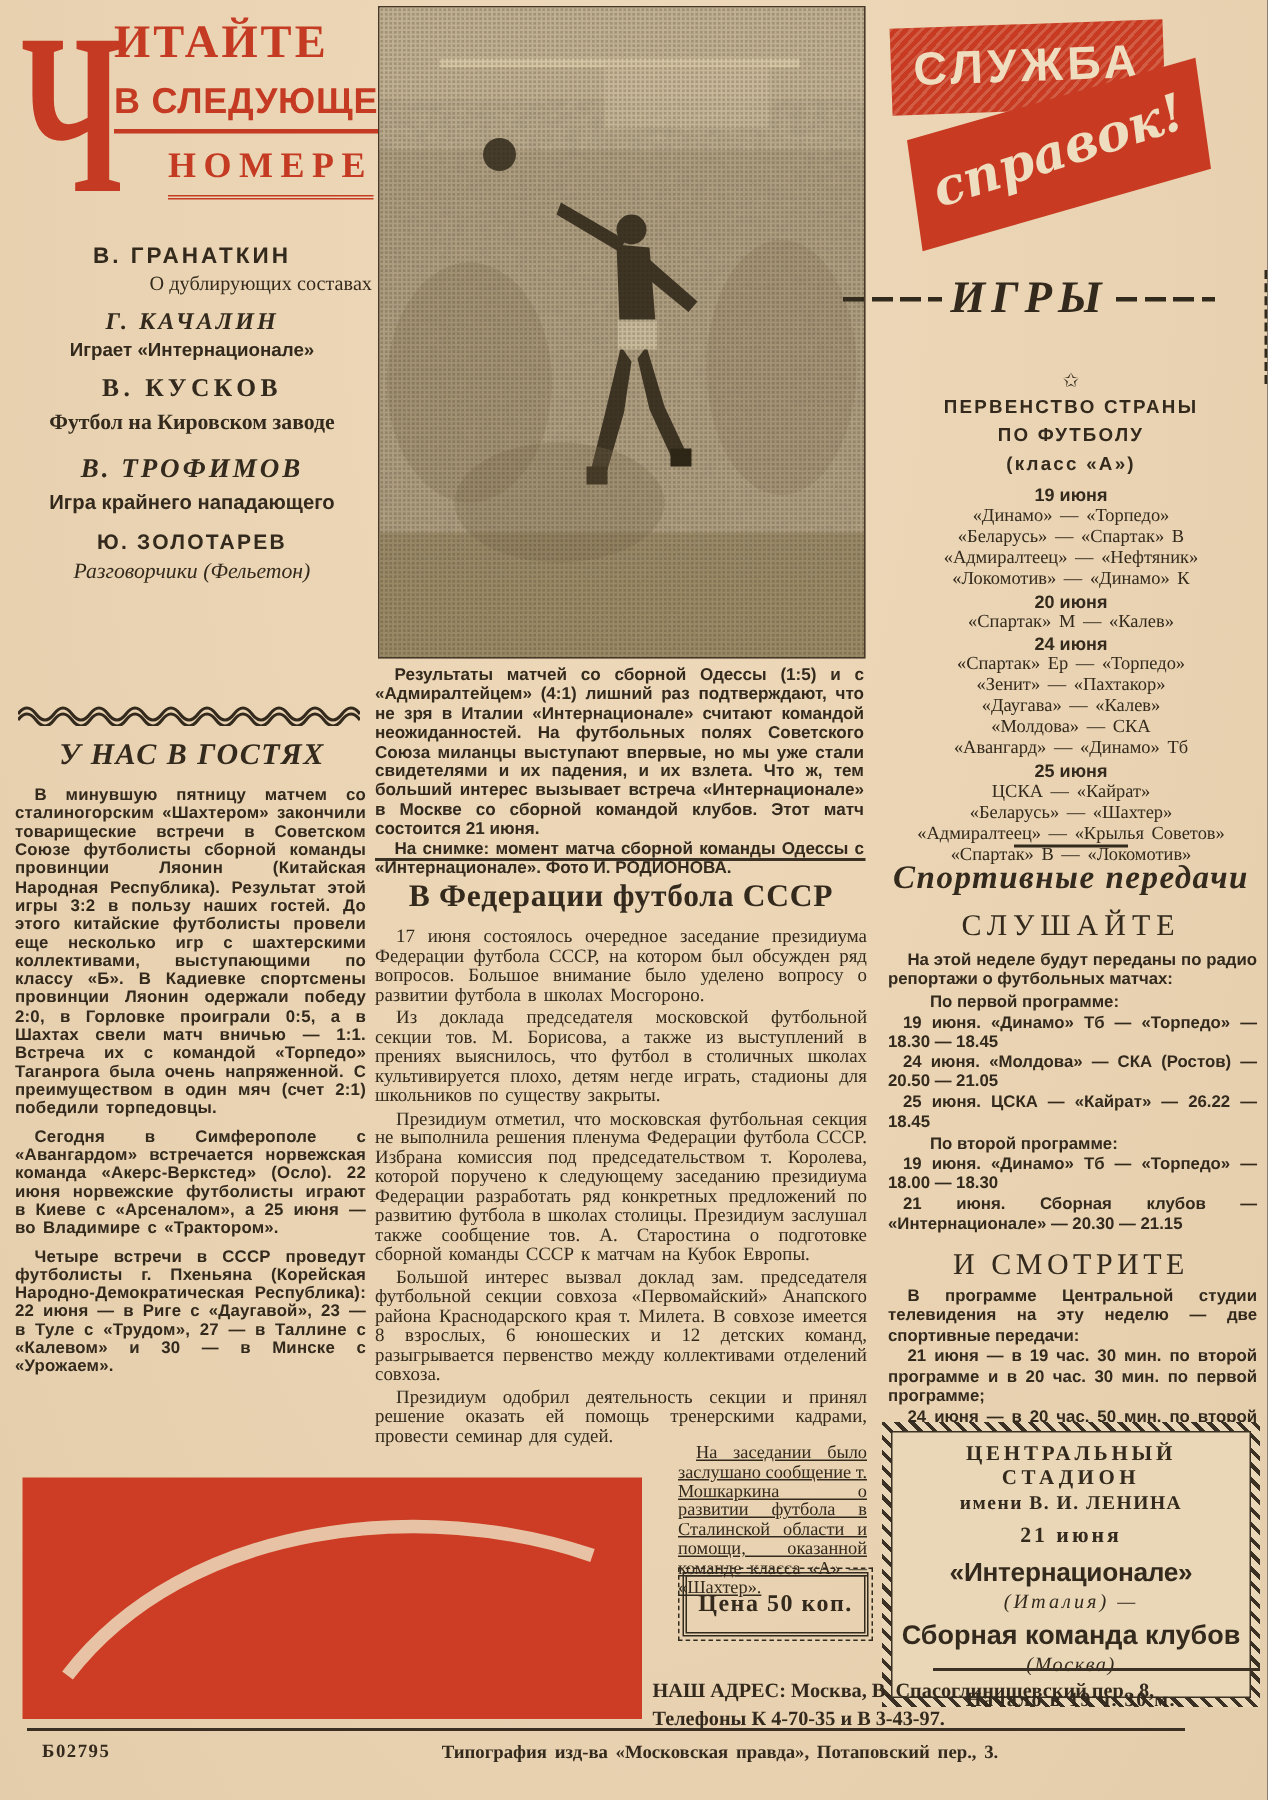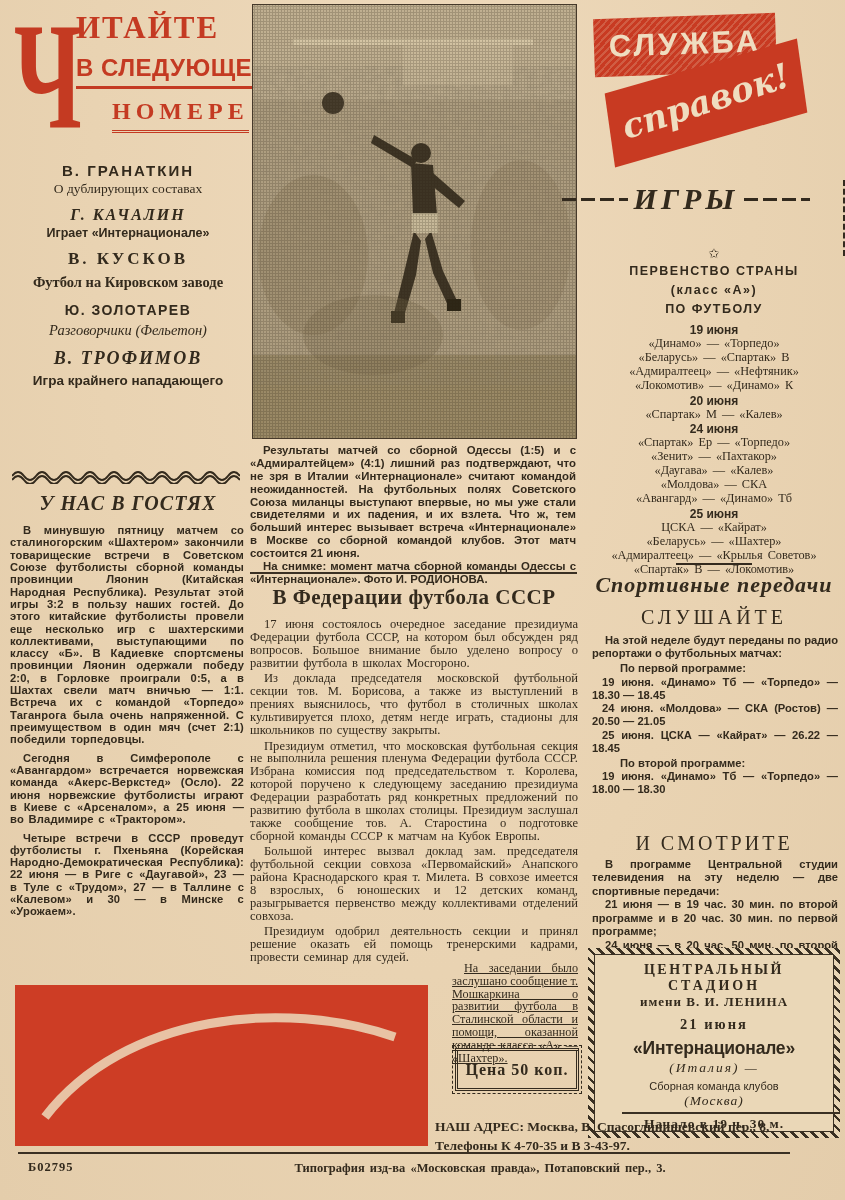--- a/index.html
+++ b/index.html
@@ -21,21 +21,21 @@
   .rn1{top:2px;font-size:31px;letter-spacing:2px;}
   .rn2{top:46px;font-size:24px;letter-spacing:0.5px;font-family:"Liberation Sans",sans-serif;
        border-bottom:3px solid #c43a22;padding-bottom:4px;}
   .rn3{top:90px;font-size:24px;letter-spacing:5px;border-bottom:3px double #c43a22;padding-bottom:5px;margin-left:36px;}
 
   
   .authors{left:8px;top:162px;width:240px;text-align:center;}
   .auth{margin-bottom:9px;}
   .a-name{font-weight:bold;}
   .n0{font-family:"Liberation Sans",sans-serif;font-size:15px;letter-spacing:2px;}
-  .t0{font-size:13.5px;margin-top:2px;}
+  .t0{font-size:13.5px;margin-top:2px;text-align:right;}
   .n1{font-style:italic;font-size:16px;letter-spacing:2px;margin-top:6px;}
   .t1{font-family:"Liberation Sans",sans-serif;font-weight:bold;font-size:12.5px;margin-top:2px;}
   .n2{font-size:17px;letter-spacing:3px;margin-top:8px;}
   .t2{font-weight:bold;font-size:14.5px;margin-top:4px;line-height:1.35;}
   .n3{font-family:"Liberation Sans",sans-serif;font-size:14px;letter-spacing:1.5px;margin-top:7px;}
   .t3{font-style:italic;font-size:14.5px;margin-top:3px;line-height:1.3;}
   .n4{font-style:italic;font-size:18px;letter-spacing:2px;margin-top:7px;}
   .t4{font-family:"Liberation Sans",sans-serif;font-weight:bold;font-size:13.5px;margin-top:3px;line-height:1.35;}
 
   .wavy{left:12px;top:470px;width:228px;height:14px;}
@@ -125,21 +125,21 @@
   .ad-wrap{left:588px;top:948px;width:252px;height:190px;
     background:repeating-linear-gradient(45deg,#3a3023 0 2.5px,#e9d6b6 2.5px 7px);padding:0;}
   .ad-in{position:absolute;inset:6px;background:#ead7b7;border:1px solid #3a3023;text-align:center;
     padding-top:7px;}
   .ad-l1{font-weight:bold;font-size:14px;letter-spacing:2.5px;}
   .ad-l2{font-weight:bold;font-size:14px;letter-spacing:3px;}
   .ad-l3{font-weight:bold;font-size:13px;letter-spacing:1px;}
   .ad-date{font-weight:bold;font-size:14.5px;margin-top:6px;letter-spacing:2px;}
   .ad-t1{font-family:"Liberation Sans",sans-serif;font-weight:bold;font-size:17.5px;margin-top:5px;letter-spacing:-.2px;}
   .ad-s1{font-style:italic;font-size:13.5px;margin-top:1px;letter-spacing:2px;}
-  .ad-t2{font-family:"Liberation Sans",sans-serif;font-weight:normal;font-size:11px;margin-top:4px;}
+  .ad-t2{font-family:"Liberation Sans",sans-serif;font-weight:bold;font-size:18px;margin-top:4px;}
   .ad-s2{font-style:italic;font-size:13.5px;margin-top:1px;letter-spacing:1px;}
   .ad-st{font-weight:bold;font-size:13.5px;margin-top:7px;letter-spacing:1px;}
 
   
   .addr-rule{left:622px;top:1112px;width:218px;height:2px;background:#3a3023;}
   .addr{left:435px;top:1118px;width:405px;font-weight:bold;font-size:13.5px;line-height:1.4;}
   .foot-rule{left:18px;top:1152px;width:772px;height:2px;background:#3a3023;}
   .code{left:28px;top:1160px;font-weight:bold;font-size:12.5px;letter-spacing:1px;}
   .printer{left:230px;top:1161px;width:500px;text-align:center;font-size:12.5px;font-weight:bold;word-spacing:2px;}
 </style>
@@ -162,26 +162,26 @@
     </div>
     <div class="auth">
       <div class="a-name n1">Г. КАЧАЛИН</div>
       <div class="t1">Играет «Интернационале»</div>
     </div>
     <div class="auth">
       <div class="a-name n2">В.  КУСКОВ</div>
       <div class="t2">Футбол на Кировском заводе</div>
     </div>
     <div class="auth">
+      <div class="a-name n4">В. ТРОФИМОВ</div>
+      <div class="t4">Игра крайнего нападающего</div>
+    </div>
+    <div class="auth">
       <div class="a-name n3">Ю.  ЗОЛОТАРЕВ</div>
       <div class="t3">Разговорчики (Фельетон)</div>
-    </div>
-    <div class="auth">
-      <div class="a-name n4">В. ТРОФИМОВ</div>
-      <div class="t4">Игра крайнего нападающего</div>
     </div>
   </div>
 
   <svg class="abs wavy" viewBox="0 0 228 14">
     <path d="M0 6 q6 -8 12 0 t12 0 t12 0 t12 0 t12 0 t12 0 t12 0 t12 0 t12 0 t12 0 t12 0 t12 0 t12 0 t12 0 t12 0 t12 0 t12 0 t12 0 t12 0" fill="none" stroke="#332a1d" stroke-width="2"></path>
     <path d="M0 10 q6 -8 12 0 t12 0 t12 0 t12 0 t12 0 t12 0 t12 0 t12 0 t12 0 t12 0 t12 0 t12 0 t12 0 t12 0 t12 0 t12 0 t12 0 t12 0 t12 0" fill="none" stroke="#332a1d" stroke-width="2"></path>
   </svg>
 
   <div class="abs g-title">У НАС В ГОСТЯХ</div>
   <div class="abs g-text just">
@@ -264,22 +264,22 @@
     <div class="row1">
       <div class="dash"></div>
       <div class="t">ИГРЫ</div>
       <div class="dash"></div>
     </div>
   </div>
   <div class="abs star">✩</div>
 
   <div class="abs champ">
     <div>ПЕРВЕНСТВО СТРАНЫ</div>
+    <div>ПО ФУТБОЛУ</div>
     <div>(класс «А»)</div>
-    <div>ПО ФУТБОЛУ</div>
   </div>
 
   <div class="abs sched">
     <div class="s-date">19 июня</div>
     <div class="s-match">«Динамо» — «Торпедо»</div>
     <div class="s-match">«Беларусь» — «Спартак» В</div>
     <div class="s-match">«Адмиралтеец» — «Нефтяник»</div>
     <div class="s-match">«Локомотив» — «Динамо» К</div>
     <div class="s-date">20 июня</div>
     <div class="s-match">«Спартак» М — «Калев»</div>
@@ -300,20 +300,21 @@
   <div class="abs bc-title">Спортивные передачи</div>
   <div class="abs listen-t">СЛУШАЙТЕ</div>
   <div class="abs radio just">
     <p class="ind">На этой неделе будут переданы по радио репортажи о футбольных матчах:</p>
     <p class="lbl">По первой программе:</p>
     <p class="itm">19 июня. «Динамо» Тб — «Торпедо» — 18.30 — 18.45</p>
     <p class="itm">24 июня. «Молдова» — СКА (Ростов) — 20.50 — 21.05</p>
     <p class="itm">25 июня. ЦСКА — «Кайрат» — 26.22 — 18.45</p>
     <p class="lbl">По второй программе:</p>
     <p class="itm">19 июня. «Динамо» Тб — «Торпедо» — 18.00 — 18.30</p>
+    <p class="itm">21 июня. Сборная клубов — «Интернационале» — 20.30 — 21.15</p>
   </div>
   <div class="abs watch-t">И СМОТРИТЕ</div>
   <div class="abs tv just">
     <p>В программе Центральной студии телевидения на эту неделю — две спортивные передачи:</p>
     <p>21 июня — в 19 час. 30 мин. по второй программе и в 20 час. 30 мин. по первой программе;</p>
     <p>24 июня — в 20 час. 50 мин. по второй программе.</p>
   </div>
 
   <div class="abs ad-wrap">
     <div class="ad-in">

